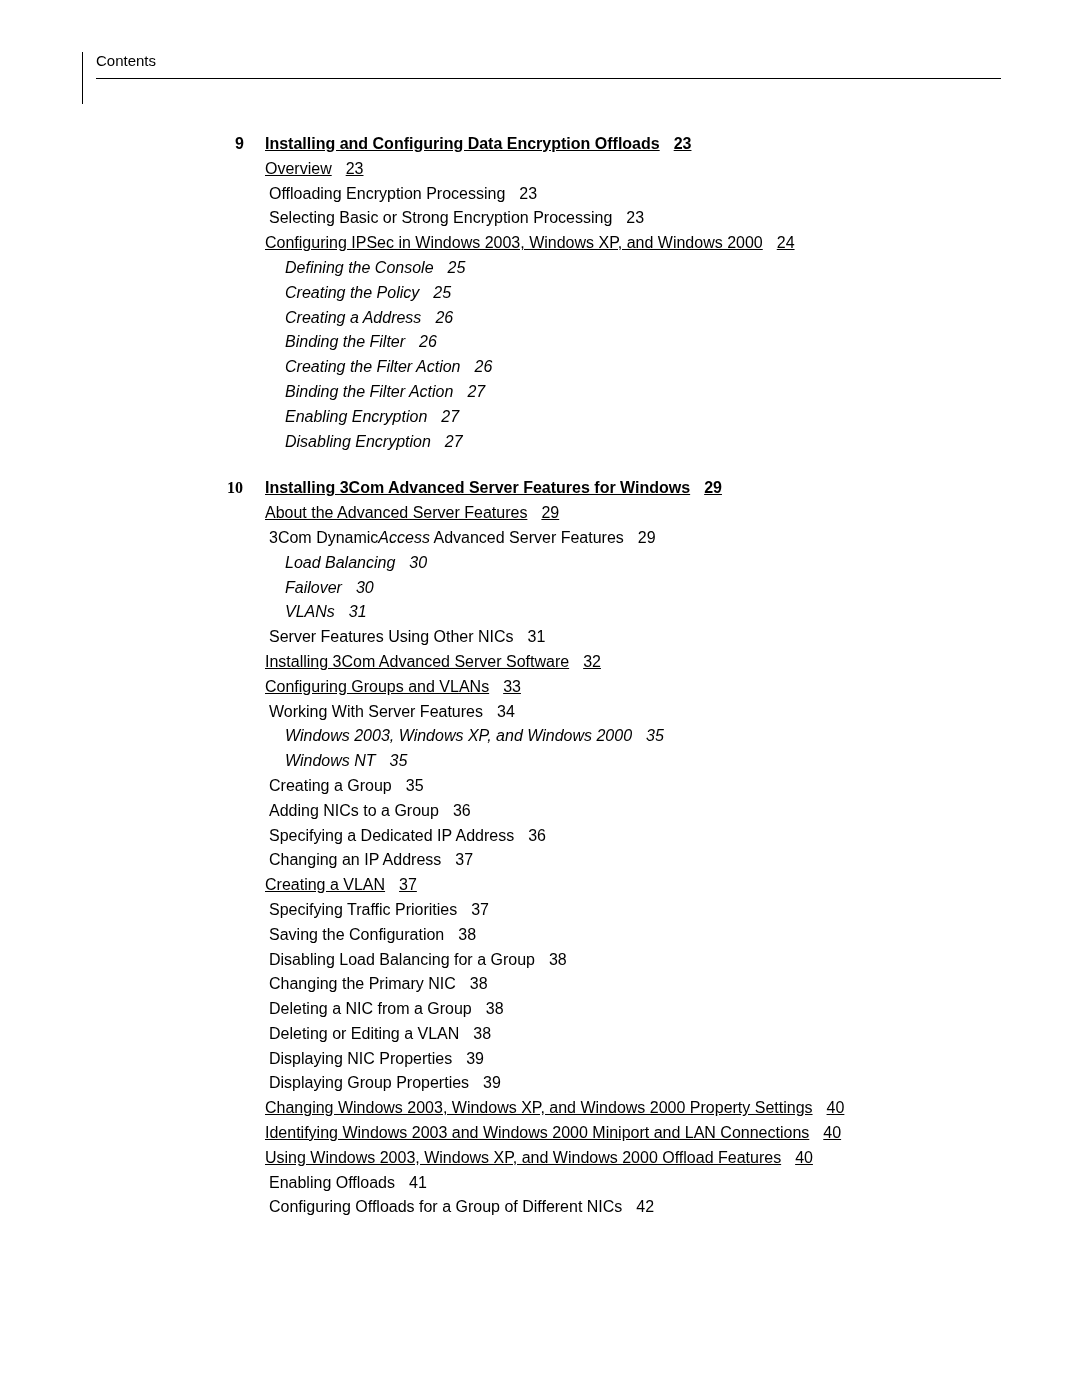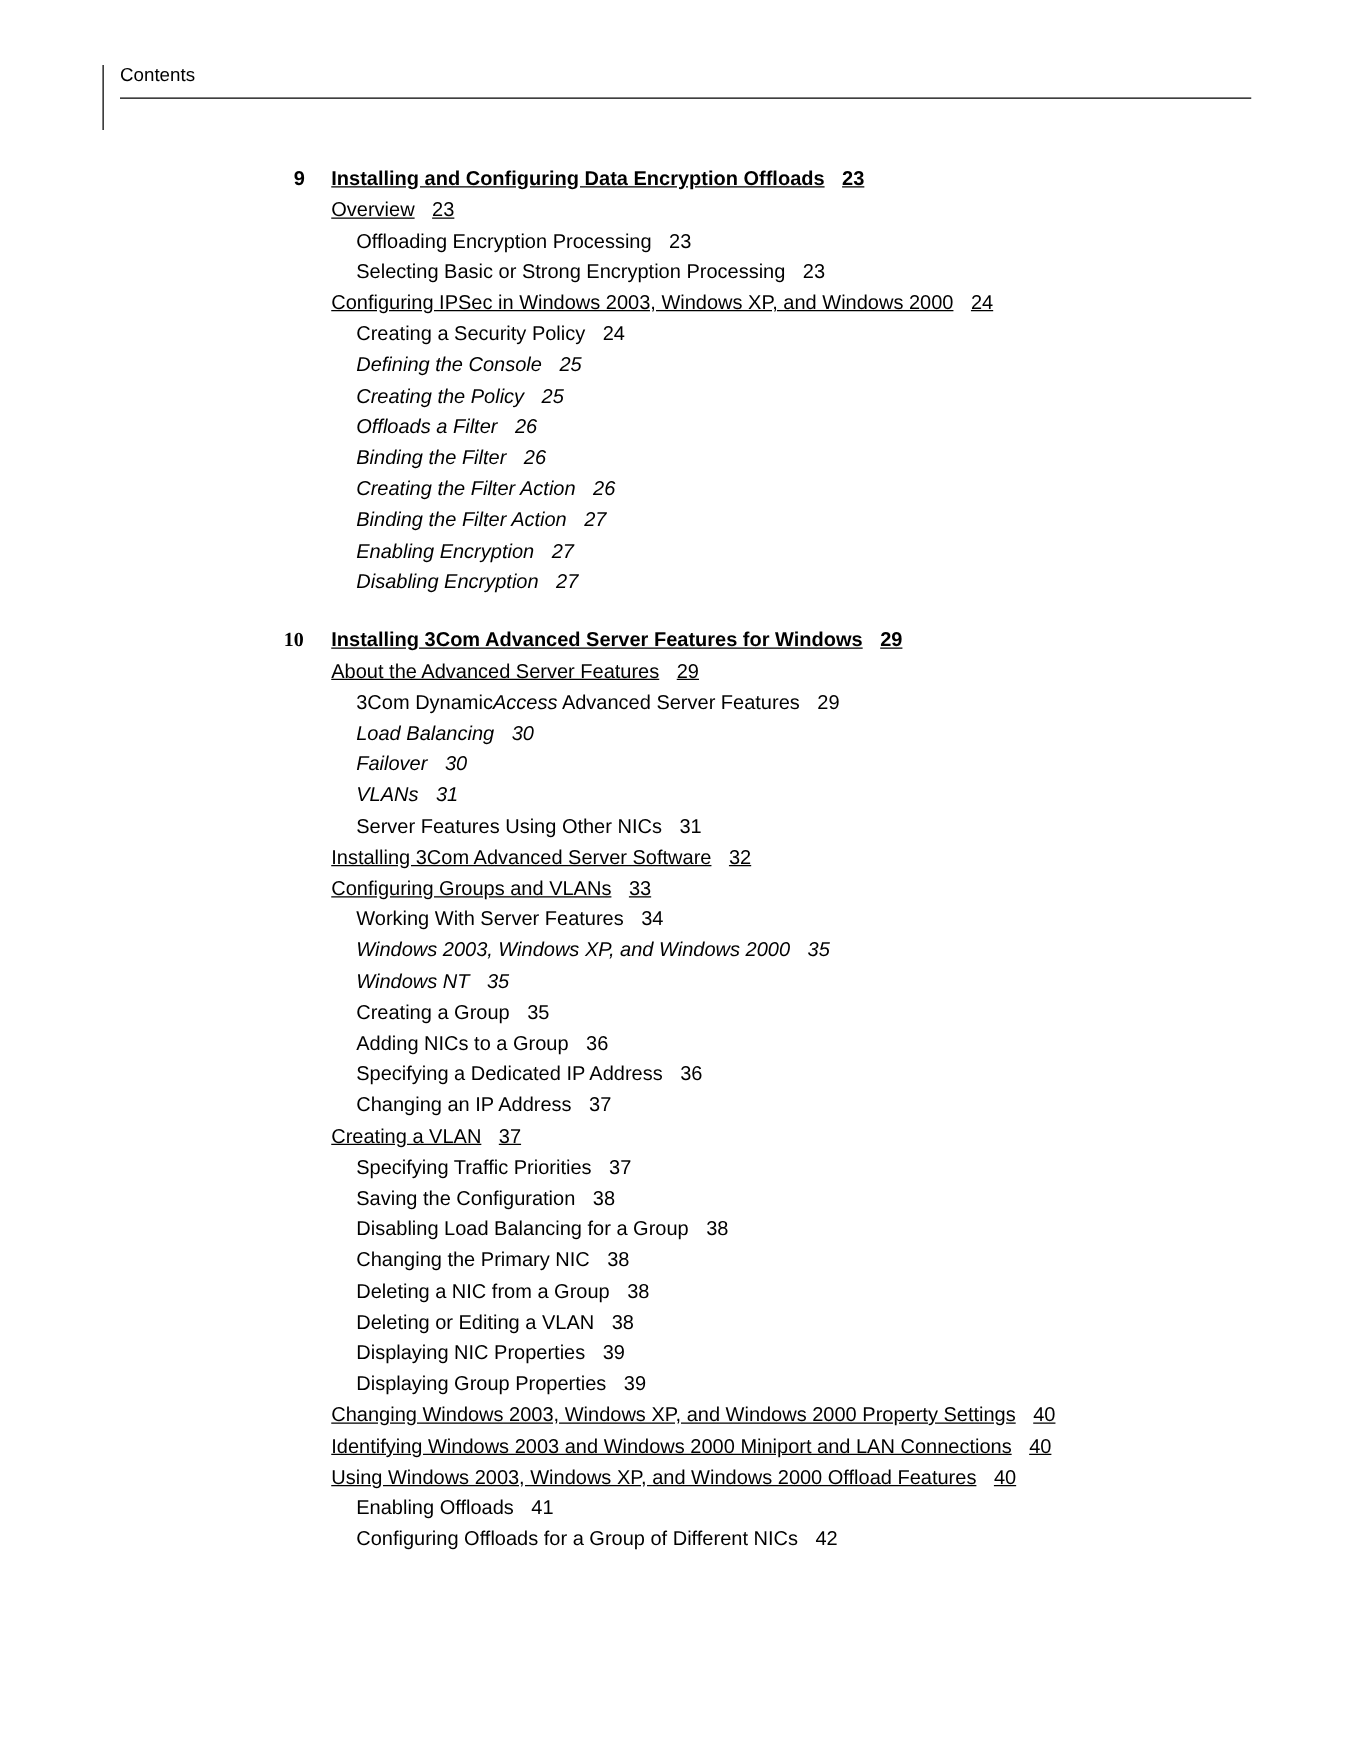--- a/index.html
+++ b/index.html
@@ -58,21 +58,21 @@
   .chapter-num {
     position: absolute;
     left: -30px;
     font-weight: 700;
     font-size: 16px;
   }
   .chapter-title {
     font-weight: 700;
   }
   .l1 { margin-left: 0px; text-decoration: underline; }
-  .l2 { margin-left: 20px; }
+  .l2 { margin-left: 4px; }
   .l3 { margin-left: 20px; font-style: italic; }
   .entry {
     white-space: nowrap;
   }
   .entry .pg {
     margin-left: 14px;
   }
   .block-gap {
     height: 16px;
   }
@@ -91,24 +91,23 @@
     <div class="chapter-row" style="position:relative;">
       <span class="chapter-num">9</span>
       <span class="entry l1">
         <span class="chapter-title">Installing and Configuring Data Encryption Offloads</span><span class="chapter-title pg">23</span>
       </span>
     </div>
     <div class="entry l1"><span>Overview</span><span class="pg">23</span></div>
     <div class="entry l2"><span>Offloading Encryption Processing</span><span class="pg">23</span></div>
     <div class="entry l2"><span>Selecting Basic or Strong Encryption Processing</span><span class="pg">23</span></div>
     <div class="entry l1"><span>Configuring IPSec in Windows 2003, Windows XP, and Windows 2000</span><span class="pg">24</span></div>
-    <div class="entry l2"><span>Creating a Security Policy</span><span class="pg">24</span></div>
     <div class="entry l3"><span>Defining the Console</span><span class="pg">25</span></div>
     <div class="entry l3"><span>Creating the Policy</span><span class="pg">25</span></div>
-    <div class="entry l3"><span>Offloads a Filter</span><span class="pg">26</span></div>
+    <div class="entry l3"><span>Creating a Address</span><span class="pg">26</span></div>
     <div class="entry l3"><span>Binding the Filter</span><span class="pg">26</span></div>
     <div class="entry l3"><span>Creating the Filter Action</span><span class="pg">26</span></div>
     <div class="entry l3"><span>Binding the Filter Action</span><span class="pg">27</span></div>
     <div class="entry l3"><span>Enabling Encryption</span><span class="pg">27</span></div>
     <div class="entry l3"><span>Disabling Encryption</span><span class="pg">27</span></div>
 
     <div class="block-gap"></div>
 
     <div class="chapter-row" style="position:relative;">
       <span class="chapter-num" style="left:-38px;font-family:Liberation Serif, serif;">10</span>

